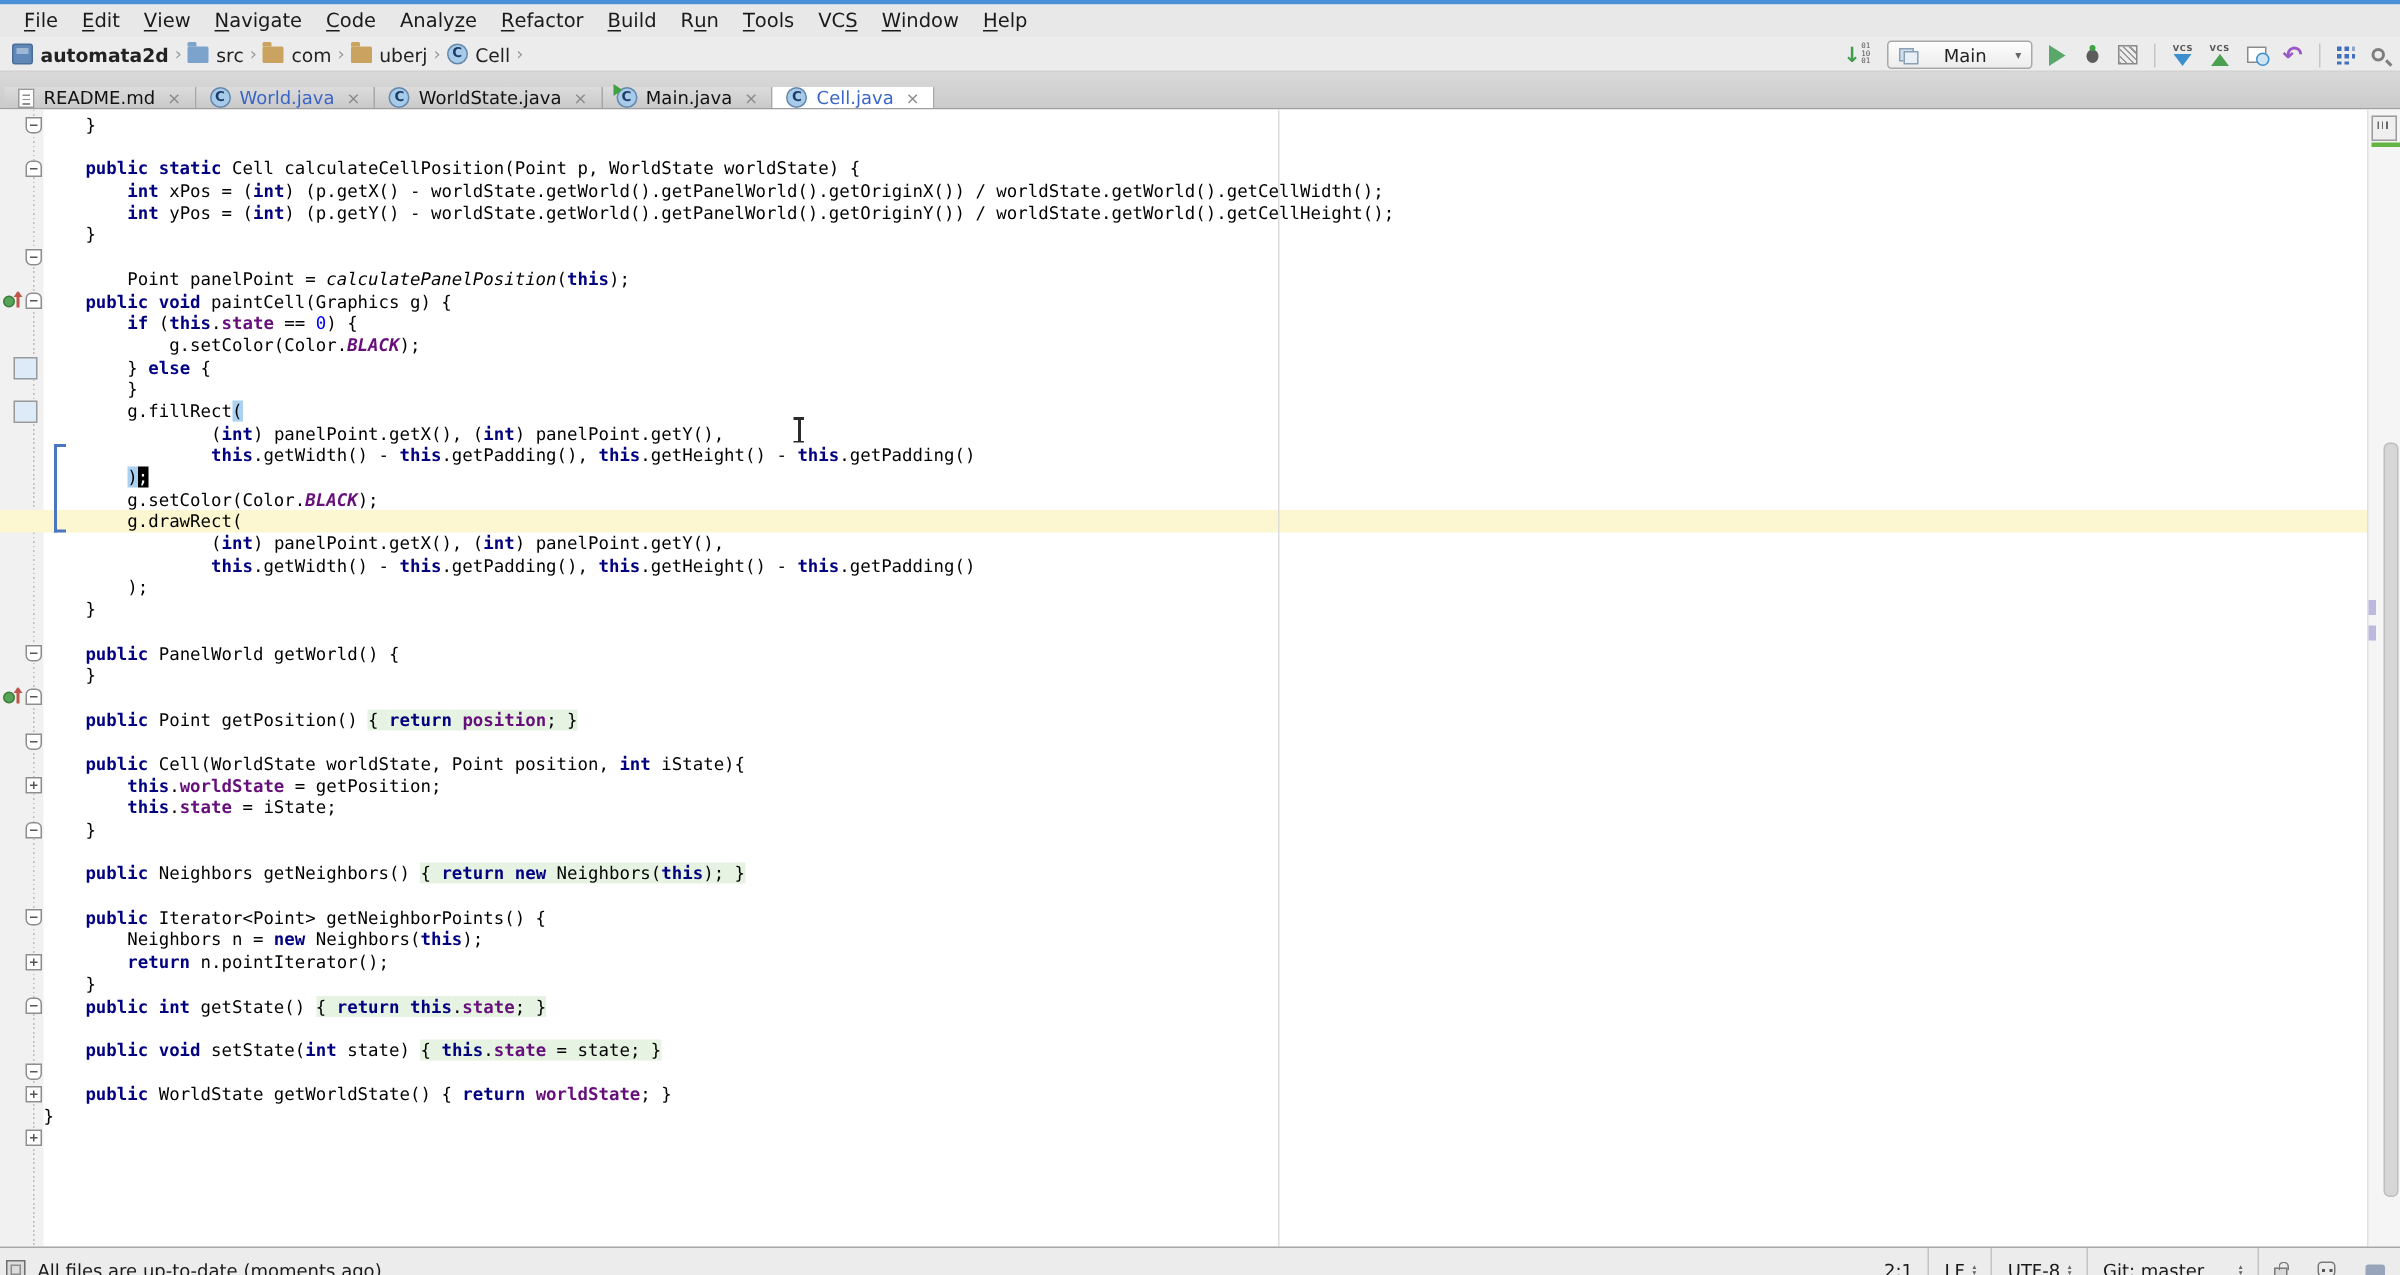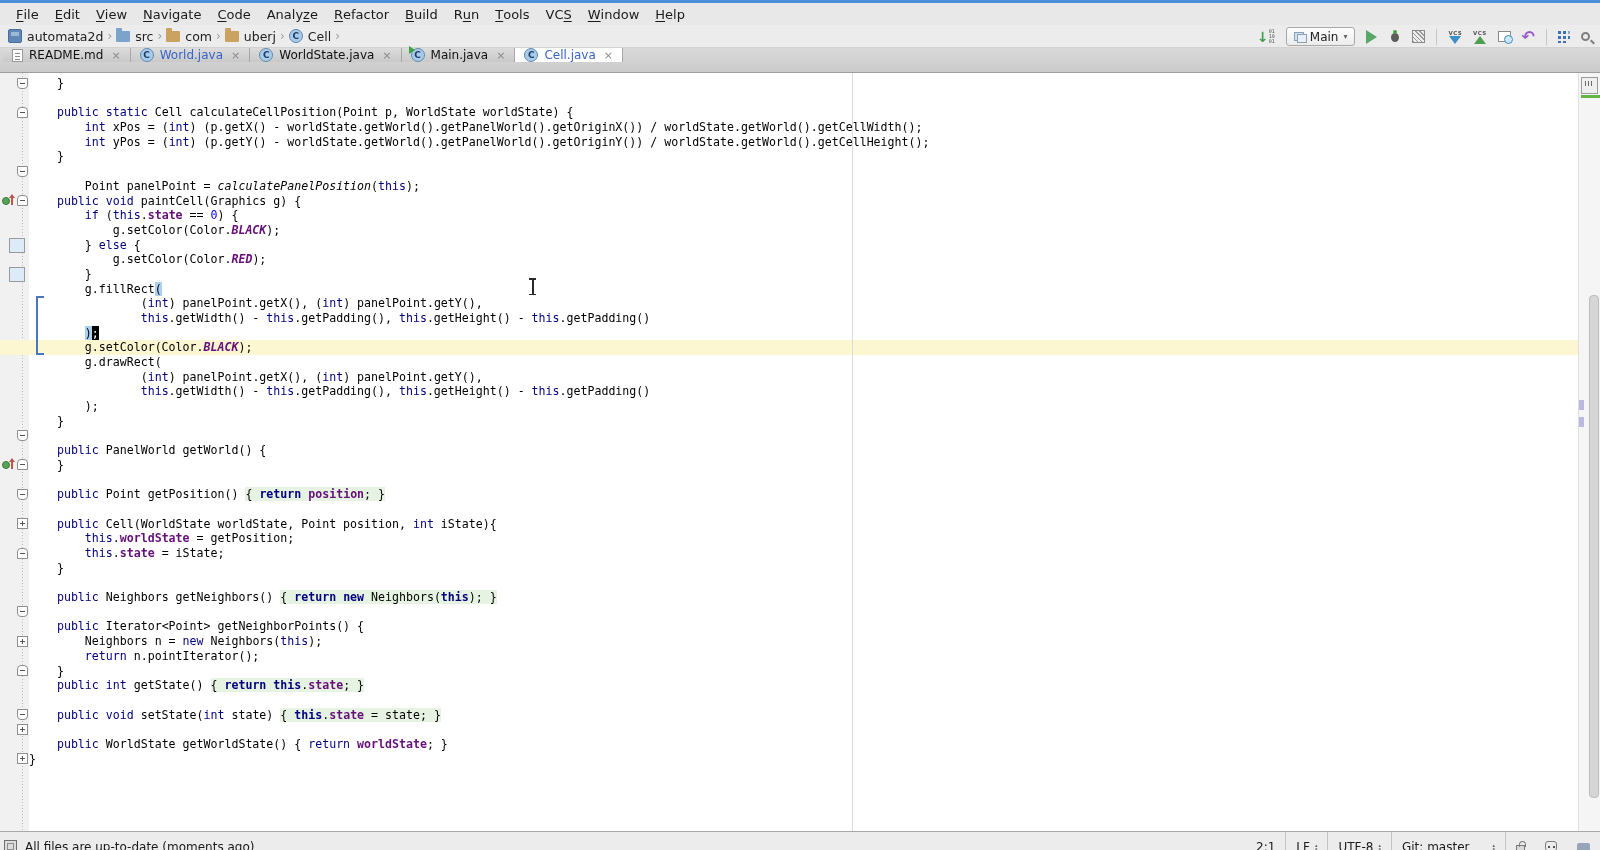--- a/index.html
+++ b/index.html
@@ -9,21 +9,21 @@
   
   #title-strip { position:absolute; left:0; top:0; width:1600px; height:3px; background:#4a90d9; }
   #menu-bar { position:absolute; left:0; top:3px; width:1600px; height:22px; background:#e8e8e8;
               display:flex; align-items:center; padding-left:8px; font-size:13px; color:#1a1a1a; }
   .menu-item { padding:0 8px; height:22px; display:flex; align-items:center; cursor:default; }
   .menu-item u { text-decoration:underline; text-underline-offset:2px; }
 
   #nav-bar { position:absolute; left:0; top:25px; width:1600px; height:23px; background:#ececec;
              border-bottom:1px solid #d2d2d2; display:flex; align-items:center; padding-left:8px; font-size:12.5px; }
   .crumb { display:flex; align-items:center; gap:5px; color:#222; }
-  .crumb.bold .crumb-label { font-weight:normal; }
+  .crumb.bold .crumb-label { font-weight:bold; }
   .chev { color:#9a9a9a; font-size:12px; margin:0 4px; }
 
   .ic-folder { width:14px; height:11px; border-radius:1px; position:relative; }
   .ic-folder::before { content:""; position:absolute; left:0; top:-3px; width:6px; height:3px; border-radius:1px 1px 0 0; background:inherit; }
   .folder-src { background:#7ba3cb; }
   .folder-pkg { background:#c9a35f; }
   .ic-project { width:14px; height:14px; background:#5f87b8; border:1px solid #4a6d99; border-radius:2px; position:relative; }
   .ic-project::after { content:""; position:absolute; left:2px; top:2px; right:2px; height:4px; background:#9db8d6; }
   .ic-class { width:14px; height:14px; border-radius:50%; background:#a8cbea; border:1px solid #6488ad;
               color:#1c3d66; font-size:9px; font-weight:bold; display:flex; align-items:center; justify-content:center; position:relative; }
@@ -33,21 +33,21 @@
   .ic-textfile::after { content:""; position:absolute; left:2px; top:3px; right:2px; height:7px;
               background:repeating-linear-gradient(#8c8c8c 0 1px, transparent 1px 3px); }
 
   
   #toolbar { position:absolute; right:10px; top:25px; height:23px; display:flex; align-items:center; gap:11px; }
   .tb-sep { width:1px; height:16px; background:#c6c6c6; }
   .ic-binary { position:relative; width:18px; height:16px; }
   .ic-binary .arr { position:absolute; left:0; top:0; color:#3f9e49; font-weight:bold; font-size:14px; line-height:16px; }
   .ic-binary .digits { position:absolute; right:0; top:0; font-size:5px; line-height:5px; color:#555; font-family:"DejaVu Sans Mono",monospace; }
   .run-combo { height:19px; background:linear-gradient(#fdfdfd,#ececec); border:1px solid #a8a8a8; border-radius:3px;
-               display:flex; align-items:center; gap:5px; padding:0 7px; font-size:12px; color:#222; }
+               display:flex; align-items:center; gap:19px; padding:0 7px; font-size:12px; color:#222; }
   .ic-windows { width:11px; height:9px; position:relative; }
   .ic-windows::before { content:""; position:absolute; left:0; top:0; width:8px; height:7px; background:#cfe0ef; border:1px solid #8aa0b5; }
   .ic-windows::after { content:""; position:absolute; left:3px; top:2px; width:8px; height:7px; background:#e8eff6; border:1px solid #8aa0b5; }
   .combo-arrow { font-size:8px; color:#666; }
   .ic-run { width:0; height:0; border-left:11px solid #59a869; border-top:7px solid transparent; border-bottom:7px solid transparent; }
   .ic-debug { width:13px; height:13px; position:relative; }
   .ic-debug .body { position:absolute; left:3px; top:3px; width:8px; height:9px; border-radius:50%; background:#5c5c5c; }
   .ic-debug .head { position:absolute; left:5px; top:0; width:4px; height:4px; border-radius:50%; background:#3fa142; }
   .ic-debug .legs { position:absolute; left:0; top:4px; width:13px; height:8px;
                     background:repeating-linear-gradient(#7a7a7a 0 1px, transparent 1px 3px); z-index:-1; }
@@ -64,38 +64,38 @@
   .ic-structure { width:12px; height:12px; background:
       linear-gradient(#3f6fbf,#3f6fbf) 0 0/3px 3px no-repeat, linear-gradient(#3f6fbf,#3f6fbf) 5px 0/3px 3px no-repeat,
       linear-gradient(#8fa6c9,#8fa6c9) 10px 0/2px 3px no-repeat, linear-gradient(#3f6fbf,#3f6fbf) 0 5px/3px 3px no-repeat,
       linear-gradient(#3f6fbf,#3f6fbf) 5px 5px/3px 3px no-repeat, linear-gradient(#3f6fbf,#3f6fbf) 10px 5px/2px 3px no-repeat,
       linear-gradient(#3f6fbf,#3f6fbf) 0 10px/3px 2px no-repeat, linear-gradient(#3f6fbf,#3f6fbf) 5px 10px/3px 2px no-repeat; }
   .ic-search { width:9px; height:9px; border:2px solid #7e7e7e; border-radius:50%; position:relative; }
   .ic-search::after { content:""; position:absolute; left:7px; top:7px; width:5px; height:2px; background:#7e7e7e; transform:rotate(45deg); }
 
   
   #tab-bar { position:absolute; left:0; top:48px; width:1600px; height:25px; background:linear-gradient(#d9d9d9,#cbcbcb);
-             border-bottom:1px solid #9e9e9e; display:flex; align-items:flex-start; padding-left:3px; }
+             border-bottom:1px solid #9e9e9e; display:flex; align-items:flex-end; padding-left:3px; }
   .tab { display:flex; align-items:center; gap:6px; padding:0 9px; font-size:12px; color:#111;
          border-right:1px solid #a8a8a8; background:linear-gradient(#dcdcdc,#c9c9c9); }
   .tab.active { background:#fff; border-right:1px solid #a8a8a8; }
   .tab .close { color:#8a8a8a; font-size:11px; margin-left:2px; }
   .tab-label.blue { color:#3964c8; }
 
   
   #editor { position:absolute; left:0; top:73px; width:1600px; height:758px; background:#fff; overflow:hidden; }
   #gutter-bg { position:absolute; left:0; top:0; width:29px; height:758px; background:#f1f1f1; }
   #fold-dots { position:absolute; left:22px; top:0; width:1px; height:758px;
                background:repeating-linear-gradient(#bdbdbd 0 1px, transparent 1px 3px); }
   #margin-guide { position:absolute; left:852px; top:0; width:1px; height:758px; background:#dcdcdc; }
   #current-line { position:absolute; left:0; width:1578px; height:15px; background:#fcf6d1; }
   #code-lines { position:absolute; left:0; top:3px; width:1578px; }
   .code-line { position:relative; height:14.69px; line-height:14.69px; white-space:pre;
                font-family:"DejaVu Sans Mono","Liberation Mono",monospace; font-size:11.6px; padding-left:29px; color:#000; }
-  .seg-k { color:#000080; font-weight:normal; }
+  .seg-k { color:#000080; font-weight:bold; }
   .seg-n { color:#0000ff; }
   .seg-f { color:#660e7a; font-weight:bold; }
   .seg-sf { color:#660e7a; font-weight:bold; font-style:italic; }
   .seg-m { font-style:italic; }
   .seg-b { background:#abd1f2; }
   .seg-caret { background:#000; color:#fff; }
   .seg-g { background:#e7f3e2; }
   .seg-gk { background:#e7f3e2; color:#000080; font-weight:bold; }
   .seg-gf { background:#e7f3e2; color:#660e7a; font-weight:bold; }
   .fold-mark { width:11px; height:11px; border:1px solid #8e8e8e; background:#fff; position:absolute; left:17px; }
@@ -268,21 +268,20 @@
       <div class="code-line"><span class="seg-p">    </span><span class="seg-k">public static</span><span class="seg-p"> Cell calculateCellPosition(Point p, WorldState worldState) {</span></div>
       <div class="code-line"><span class="seg-p">        </span><span class="seg-k">int</span><span class="seg-p"> xPos = (</span><span class="seg-k">int</span><span class="seg-p">) (p.getX() - worldState.getWorld().getPanelWorld().getOriginX()) / worldState.getWorld().getCellWidth();</span></div>
       <div class="code-line"><span class="seg-p">        </span><span class="seg-k">int</span><span class="seg-p"> yPos = (</span><span class="seg-k">int</span><span class="seg-p">) (p.getY() - worldState.getWorld().getPanelWorld().getOriginY()) / worldState.getWorld().getCellHeight();</span></div>
       <div class="code-line"><span class="seg-p">    }</span></div>
       <div class="code-line"></div>
       <div class="code-line"><span class="seg-p">        Point panelPoint = </span><span class="seg-m">calculatePanelPosition</span><span class="seg-p">(</span><span class="seg-k">this</span><span class="seg-p">);</span></div>
       <div class="code-line"><span class="seg-p">    </span><span class="seg-k">public void</span><span class="seg-p"> paintCell(Graphics g) {</span></div>
       <div class="code-line"><span class="seg-p">        </span><span class="seg-k">if</span><span class="seg-p"> (</span><span class="seg-k">this</span><span class="seg-p">.</span><span class="seg-f">state</span><span class="seg-p"> == </span><span class="seg-n">0</span><span class="seg-p">) {</span></div>
       <div class="code-line"><span class="seg-p">            g.setColor(Color.</span><span class="seg-sf">BLACK</span><span class="seg-p">);</span></div>
       <div class="code-line"><span class="seg-p">        } </span><span class="seg-k">else</span><span class="seg-p"> {</span></div>
-      <div class="code-line"><span class="seg-p">            g.setColor(Color.</span><span class="seg-sf">RED</span><span class="seg-p">);</span></div>
       <div class="code-line"><span class="seg-p">        }</span></div>
       <div class="code-line"><span class="seg-p">        g.fillRect</span><span class="seg-b">(</span></div>
       <div class="code-line"><span class="seg-p">                (</span><span class="seg-k">int</span><span class="seg-p">) panelPoint.getX(), (</span><span class="seg-k">int</span><span class="seg-p">) panelPoint.getY(),</span></div>
       <div class="code-line"><span class="seg-p">                </span><span class="seg-k">this</span><span class="seg-p">.getWidth() - </span><span class="seg-k">this</span><span class="seg-p">.getPadding(), </span><span class="seg-k">this</span><span class="seg-p">.getHeight() - </span><span class="seg-k">this</span><span class="seg-p">.getPadding()</span></div>
       <div class="code-line"><span class="seg-p">        </span><span class="seg-b">)</span><span class="seg-caret">;</span></div>
       <div class="code-line"><span class="seg-p">        g.setColor(Color.</span><span class="seg-sf">BLACK</span><span class="seg-p">);</span></div>
       <div class="code-line"><span class="seg-p">        g.drawRect(</span></div>
       <div class="code-line"><span class="seg-p">                (</span><span class="seg-k">int</span><span class="seg-p">) panelPoint.getX(), (</span><span class="seg-k">int</span><span class="seg-p">) panelPoint.getY(),</span></div>
       <div class="code-line"><span class="seg-p">                </span><span class="seg-k">this</span><span class="seg-p">.getWidth() - </span><span class="seg-k">this</span><span class="seg-p">.getPadding(), </span><span class="seg-k">this</span><span class="seg-p">.getHeight() - </span><span class="seg-k">this</span><span class="seg-p">.getPadding()</span></div>
       <div class="code-line"><span class="seg-p">        );</span></div>

